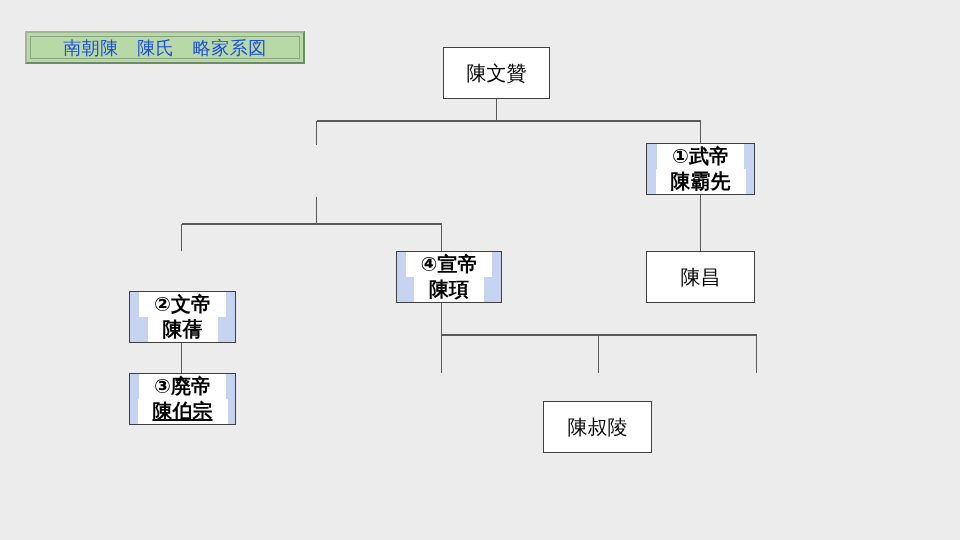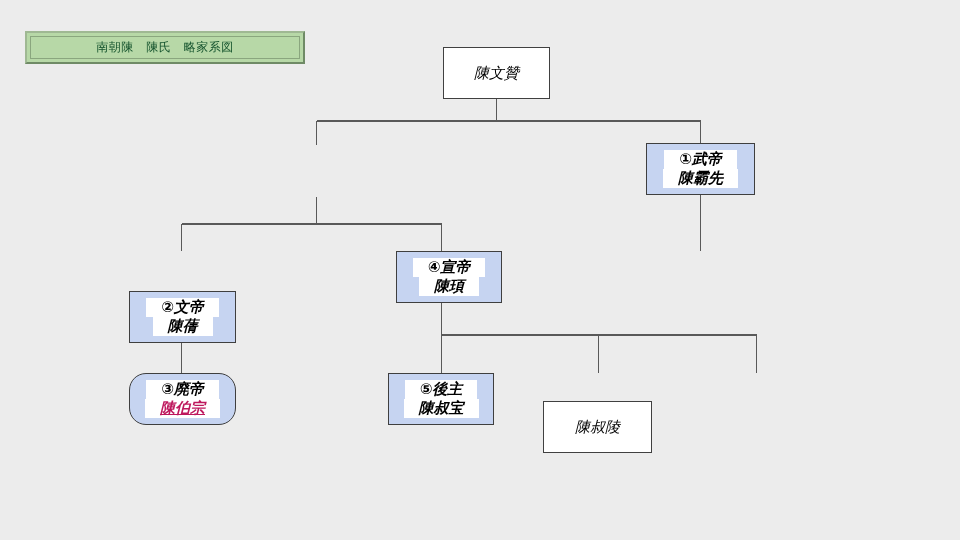--- a/index.html
+++ b/index.html
@@ -40,22 +40,22 @@
     right: 3px;
     bottom: 3px;
     background: #b7d8a7;
     border: 1px solid #8aa67e;
     box-sizing: border-box;
     display: flex;
     align-items: center;
     justify-content: center;
   }
   .title-text {
-    font-size: 12px;
-    color: #14532d;
+    font-size: 18px;
+    color: #1d4ed8;
     letter-spacing: 0.5px;
     white-space: pre;
   }
 
   
   #connectors {
     position: absolute;
     left: 0;
     top: 0;
     width: 960px;
@@ -75,35 +75,34 @@
     line-height: 1.25;
   }
   .node.white {
     background: #ffffff;
   }
   .node.blue {
     background: #c6d4f1;
     border: 1px solid #3f3f3f;
   }
   .node .line {
-    font-size: 15px;
+    font-size: 20px;
     color: #000;
     white-space: pre;
-    font-style: italic;
   }
   .node.blue .line {
     font-weight: bold;
     background: #ffffff;
     padding: 0 15px;
   }
   .node.white .line {
     font-weight: normal;
   }
   .node .line.link {
-    color: #be185d;
+    color: #000000;
     text-decoration: underline;
   }
 </style>
 </head>
 <body>
 
 <div id="canvas">
 
   <div class="title-plaque">
     <div class="title-plaque-inner">
@@ -139,29 +138,28 @@
   <div class="node blue" style="left:129px; top:251px; width:107px; height:52px;margin-top:40px;">
     <span class="line">②文帝</span>
     <span class="line">陳蒨</span>
   </div>
 
   <div class="node blue" style="left:388px; top:251px; width:106px; height:52px;margin-left:8px;">
     <span class="line">④宣帝</span>
     <span class="line">陳頊</span>
   </div>
 
+  <div class="node white" style="left:646px; top:251px; width:109px; height:52px;">
+    <span class="line">陳昌</span>
+  </div>
 
-  <div class="node blue" style="left:129px; top:373px; width:107px; height:52px;border-radius:17px;">
+  <div class="node blue" style="left:129px; top:373px; width:107px; height:52px;">
     <span class="line">③廃帝</span>
     <span class="line link">陳伯宗</span>
   </div>
 
-  <div class="node blue" style="left:388px; top:373px; width:106px; height:52px;">
-    <span class="line">⑤後主</span>
-    <span class="line">陳叔宝</span>
-  </div>
 
   <div class="node white" style="left:543px; top:373px; width:109px; height:52px;margin-top:28px;">
     <span class="line">陳叔陵</span>
   </div>
 
 
 </div>
 
 </body></html>

